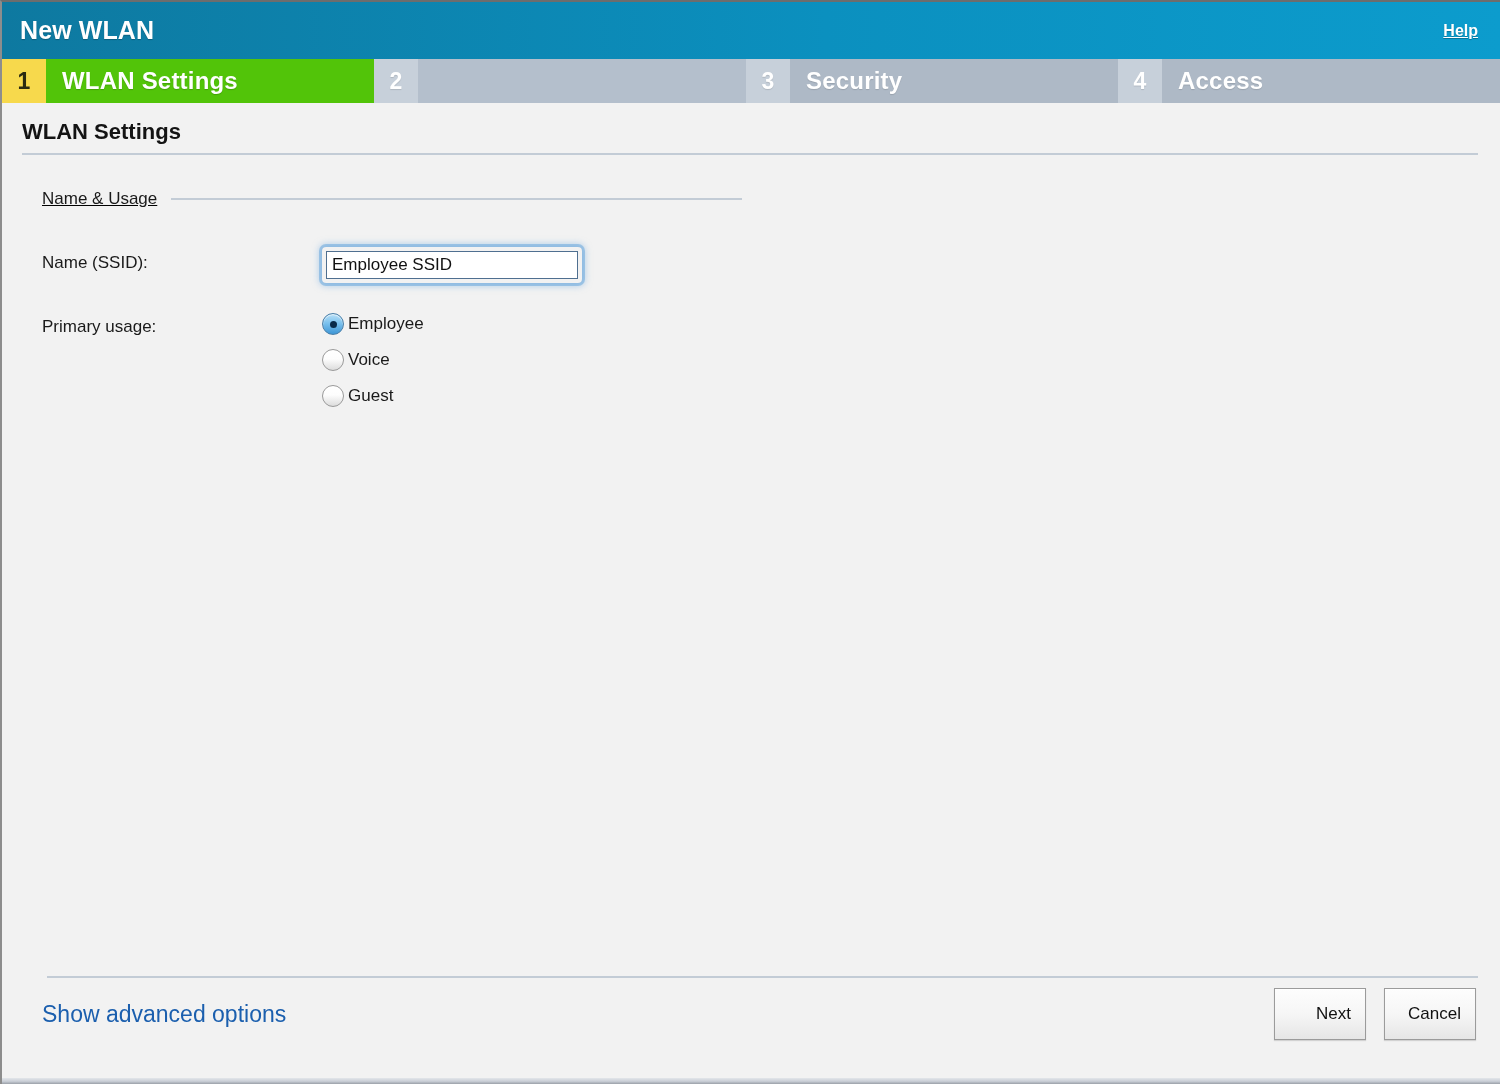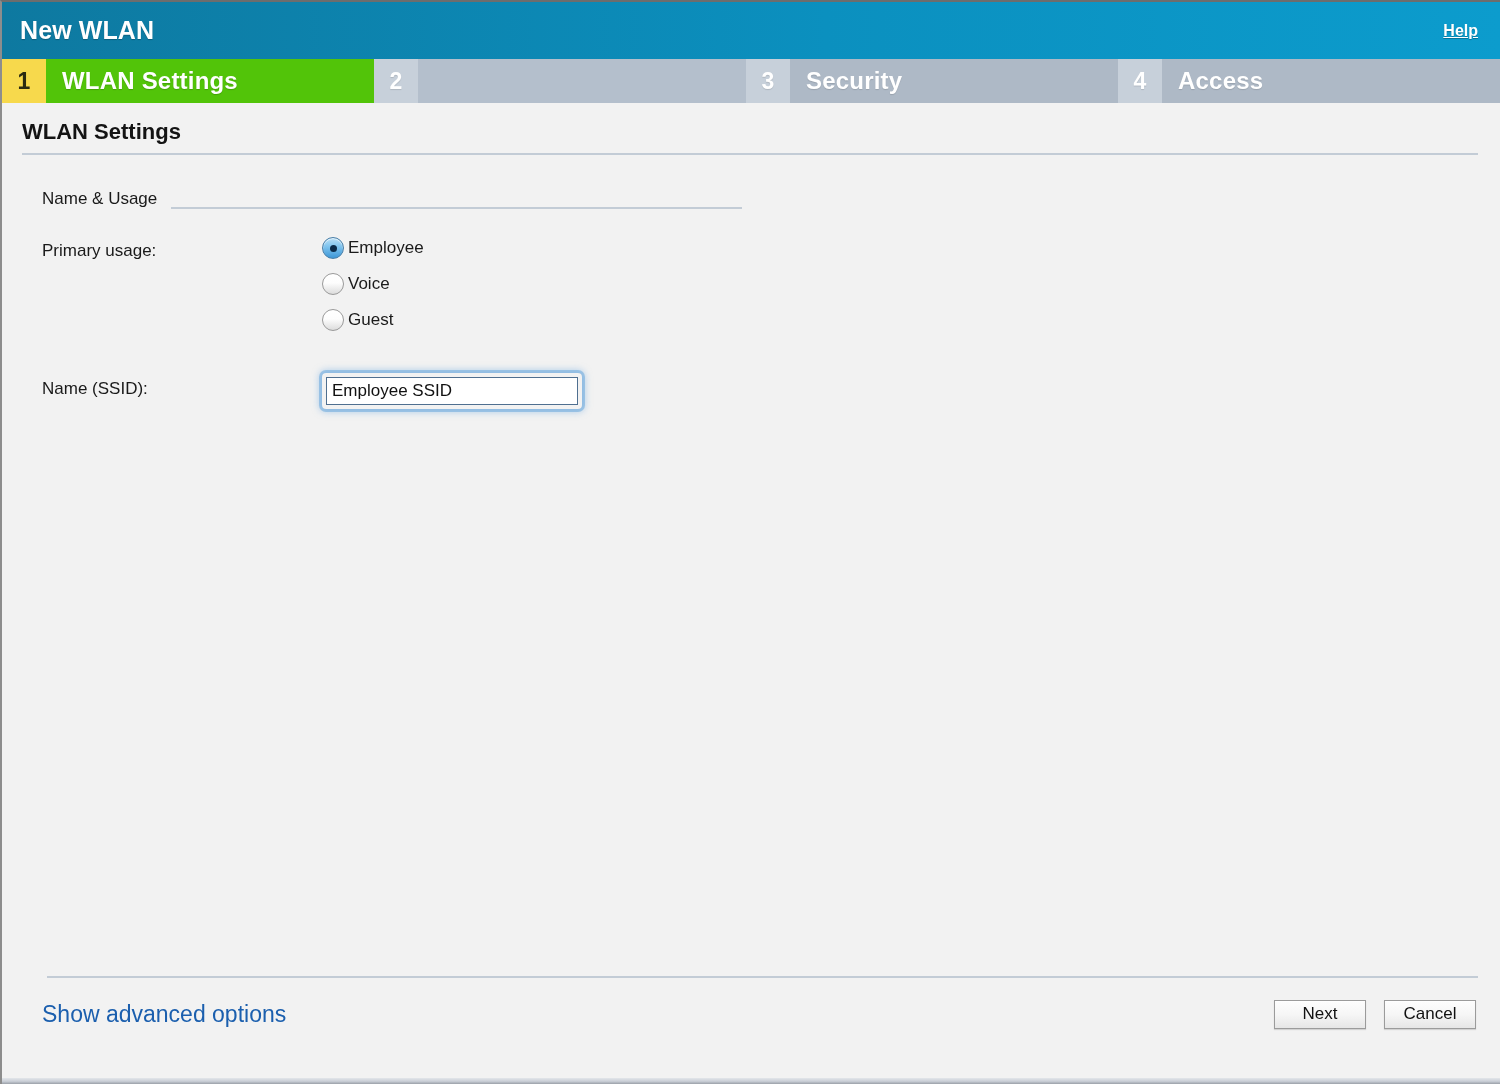--- a/index.html
+++ b/index.html
@@ -123,23 +123,24 @@
     background: #c3ccd6;
     margin: 0 22px 0 20px;
   }
 
   .form {
     padding: 34px 0 0 40px;
   }
 
   .group-header {
     display: flex;
-    align-items: flex-end;
+    align-items: center;
     width: 700px;
-    margin-bottom: 26px;
+    margin-bottom: 38px;
+    text-decoration: underline;
   }
   .group-header-text {
     font-size: 17px;
     color: #1a1a1a;
     white-space: nowrap;
   }
   .group-header-rule {
     flex: 1;
     height: 2px;
     background: #c3ccd6;
@@ -241,30 +242,31 @@
   }
   .adv-link {
     font-size: 23px;
     color: #1b5fae;
     cursor: pointer;
   }
   .footer-spacer { flex: 1; }
 
   .btn {
     min-width: 92px;
-    height: 29px;
+    height: 52px;
     margin-left: 18px;
     padding: 0 14px;
     font-family: "Liberation Sans", sans-serif;
     font-size: 17px;
     color: #111111;
     background: linear-gradient(to bottom, #fdfdfd 0%, #f6f6f6 50%, #e6e6e6 100%);
     border: 1px solid #9b9b9b;
     box-shadow: 0 1px 1px rgba(0,0,0,0.13), inset 0 1px 0 rgba(255,255,255,0.85);
     cursor: pointer;
+    text-align: right;
   }
 
   .bottom-edge {
     position: absolute;
     left: 0; right: 0; bottom: 0;
     height: 8px;
     background: linear-gradient(to bottom, #e3e6ea 0%, #c9ced6 55%, #9aa0a8 100%);
     border-bottom: 2px solid #1d1d1d;
   }
 </style>
@@ -308,45 +310,45 @@
     <div class="heading-rule"></div>
 
     <div class="form">
 
       <div class="group-header">
         <span class="group-header-text">Name &amp; Usage</span>
         <span class="group-header-rule"></span>
       </div>
 
       <div class="field-row">
+        <div class="field-label">Name (SSID):</div>
+        <div class="ssid-input-wrap">
+          <input class="ssid-input" type="text" value="Employee SSID" style="">
+        </div>
+      </div>
+
+      <div class="field-row">
         <div class="field-label">Primary usage:</div>
         <div class="radio-group">
 
           <div class="radio-row">
             <span class="radio on"></span>
             <span class="radio-label">Employee</span>
           </div>
 
           <div class="radio-row">
             <span class="radio off"></span>
             <span class="radio-label">Voice</span>
           </div>
 
           <div class="radio-row">
             <span class="radio off"></span>
             <span class="radio-label">Guest</span>
           </div>
 
-        </div>
-      </div>
-
-      <div class="field-row">
-        <div class="field-label">Name (SSID):</div>
-        <div class="ssid-input-wrap">
-          <input class="ssid-input" type="text" value="Employee SSID" style="">
         </div>
       </div>
 
     </div>
 
     <div class="footer">
       <div class="footer-rule"></div>
       <div class="footer-inner">
         <a class="adv-link">Show advanced options</a>
         <div class="footer-spacer"></div>

